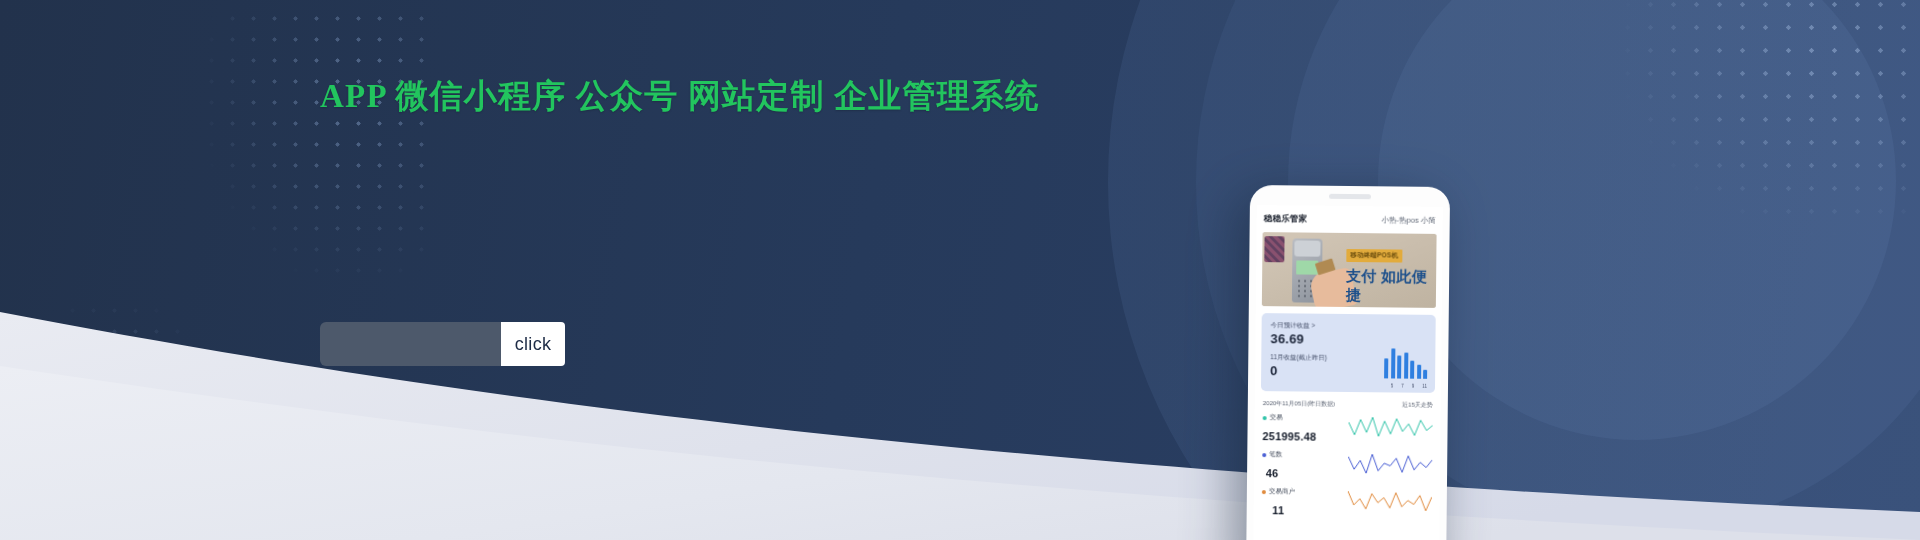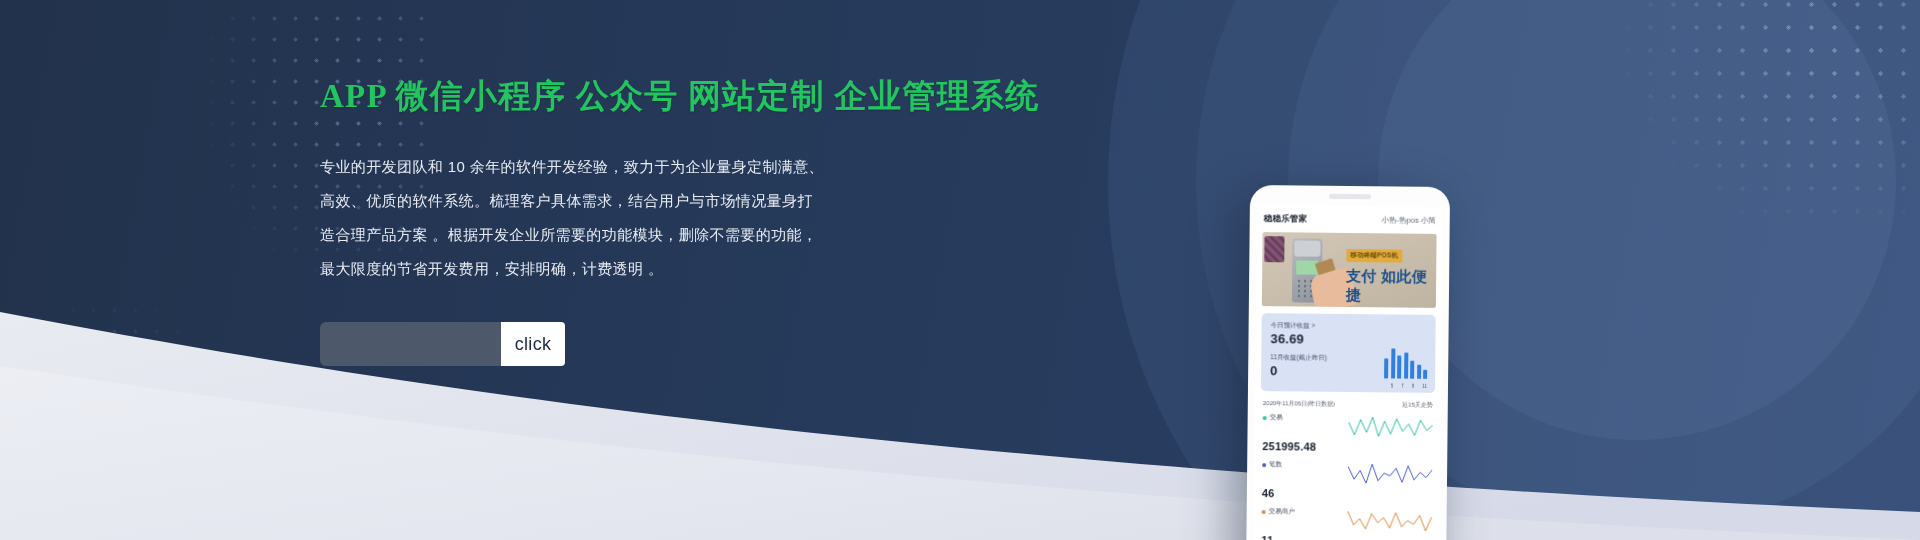--- a/index.html
+++ b/index.html
@@ -222,21 +222,21 @@
   .pc-chart { position:absolute; right:8px; bottom:14px; display:flex; align-items:flex-end; gap:2.5px; height:30px;}
   .pc-chart i { display:block; width:4px; background:#2f7fe0; border-radius:1px 1px 0 0; }
   .pc-axis { position:absolute; right:8px; bottom:4px; display:flex; gap:8px; font-size:4.5px; color:#4b5670;}
 
   .ph-stats { margin:8px 8px 0 8px; }
   .ps-head { display:flex; justify-content:space-between; font-size:6px; color:#565e6e; margin-bottom:5px;}
   .ps-row { display:flex; align-items:flex-start; justify-content:space-between; margin-bottom:8px;}
   .ps-left { display:flex; flex-direction:column; }
   .ps-name { font-size:6.5px; color:#4a5261; display:flex; align-items:center; gap:3px;}
   .ps-dot { width:4px; height:4px; border-radius:50%; display:inline-block;}
-  .ps-num { font-size:11px; color:#161d2b; font-weight:700; margin-top:18px; letter-spacing:.2px;}
+  .ps-num { font-size:11px; color:#161d2b; font-weight:700; margin-top:8px; letter-spacing:.2px;text-align:center;}
   .ps-spark { width:84px; height:24px; }
 </style>
 </head>
 <body>
 
 <div class="hero">
 
   <div class="bg-base"></div>
 
   <div class="glow glow-1"></div>
@@ -262,26 +262,20 @@
       </linearGradient>
     </defs>
     <path d="M0,312 C420,392 950,470 1920,512 L1920,540 L0,540 Z" fill="url(#wg1)"></path>
     <path d="M0,366 C430,430 980,500 1920,540 L1920,540 L0,540 Z" fill="url(#wg2)"></path>
   </svg>
 
   <div class="content">
 
     <h1 class="headline">APP  微信小程序  公众号  网站定制 企业管理系统</h1>
 
-    <div class="desc">
-      <div class="desc-line">专业的开发团队和  10  余年的软件开发经验，致力于为企业量身定制满意、</div>
-      <div class="desc-line">高效、优质的软件系统。梳理客户具体需求，结合用户与市场情况量身打</div>
-      <div class="desc-line">造合理产品方案 。根据开发企业所需要的功能模块，删除不需要的功能，</div>
-      <div class="desc-line">最大限度的节省开发费用，安排明确，计费透明 。</div>
-    </div>
 
     <div class="cta">
       <div class="cta-bar"></div>
       <button class="cta-btn">click</button>
     </div>
 
   </div>
 
   <div class="phone-wrap">
     <div class="phone">

